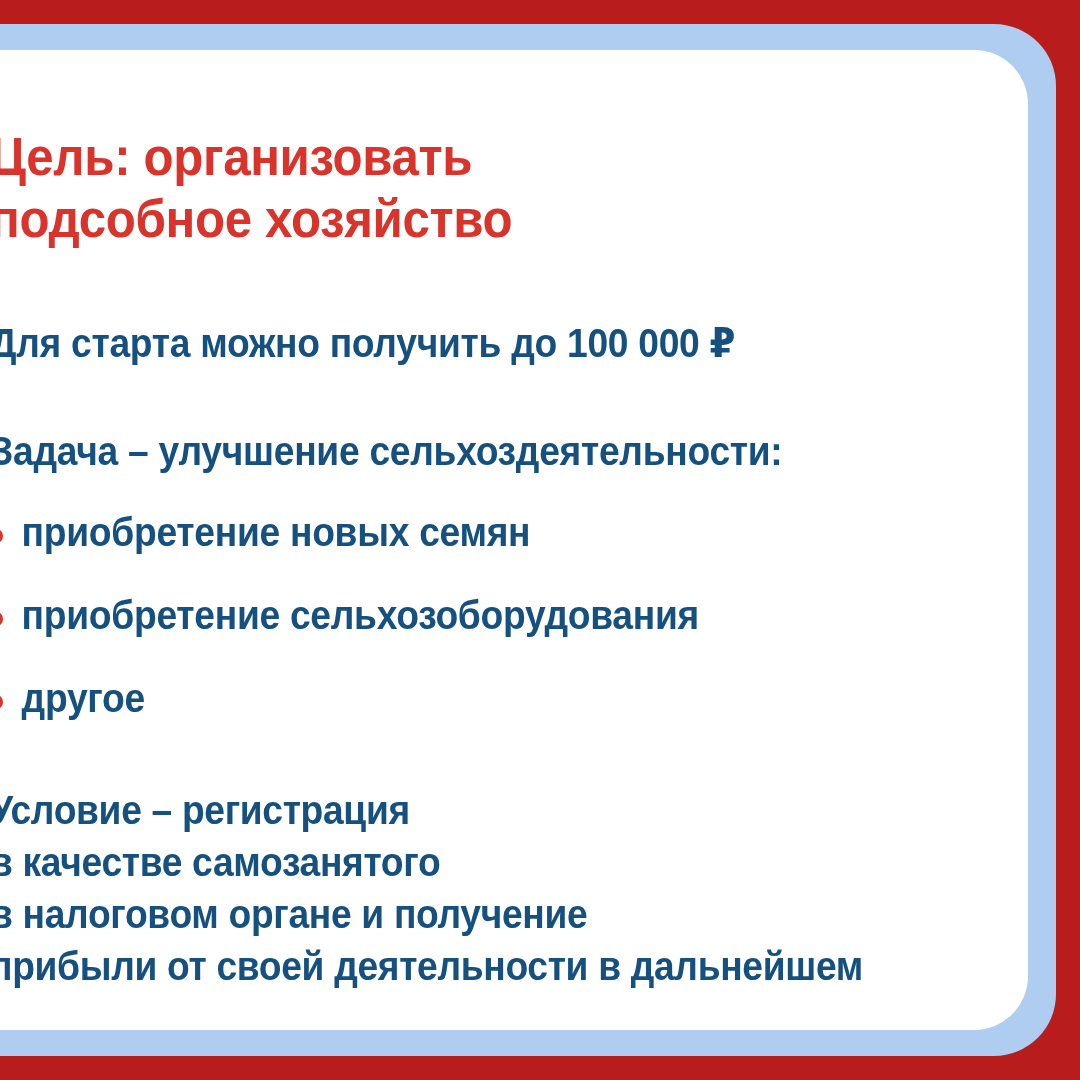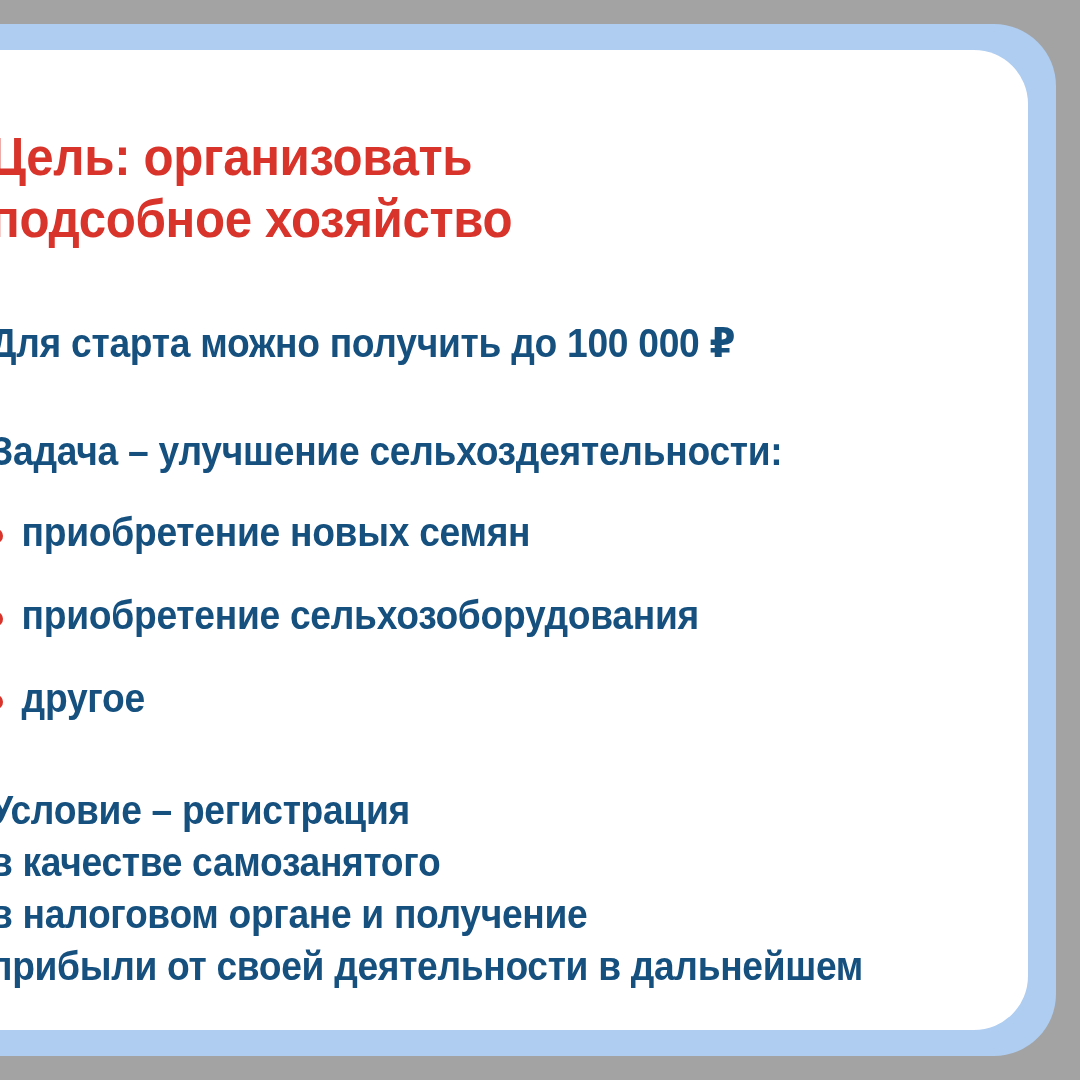--- a/index.html
+++ b/index.html
@@ -8,21 +8,21 @@
     padding: 0;
     background: #ffffff;
   }
 
   
   .slide {
     position: relative;
     width: 1080px;
     height: 1080px;
     overflow: hidden;
-    background: #a3a3a3;                
+    background: #b91c1c;                
     font-family: "Liberation Sans", "DejaVu Sans", sans-serif;
     -webkit-font-smoothing: antialiased;
   }
 
   
   .frame-light {
     position: absolute;
     left: -60px;
     top: 24px;
     right: 24px;

